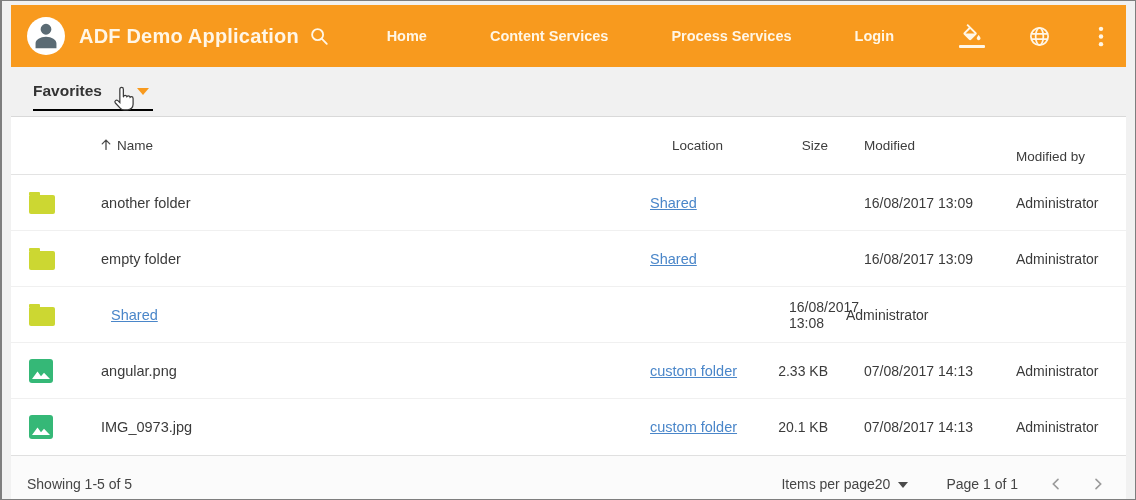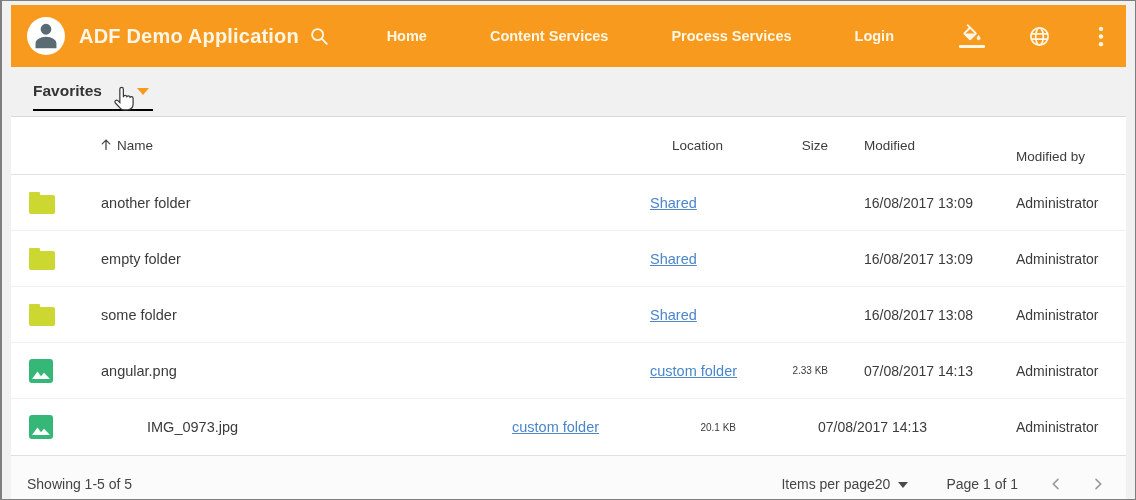--- a/index.html
+++ b/index.html
@@ -85,25 +85,25 @@
   .th-size { text-align: right; padding-right: 10px; cursor: pointer; }
   .th-modified { padding-left: 26px; cursor: pointer; }
   .th-modified-by { padding-left: 8px; cursor: pointer; margin-top: 22px; }
 
   .row {
     height: 56px; flex-shrink: 0;
     border-bottom: 1px solid #f0f0f0;
     font-size: 14.5px; color: #3b3b3b;
     cursor: pointer;
   }
-  .row:last-child { border-bottom: none; gap: 46px; }
+  .row:last-child { border-bottom: none; }
   .cell-icon { padding-left: 18px; }
   .cell-name { padding-left: 12px; }
   .cell-location { padding-left: 22px; }
-  .cell-size { text-align: right; padding-right: 10px; font-size: 10px; }
+  .cell-size { text-align: right; padding-right: 10px; font-size: 14px; }
   .cell-modified { padding-left: 26px; font-size: 14px; }
   .cell-modified-by { padding-left: 8px; font-size: 14px; }
 
   .link { color: #4a86c9; text-decoration: underline; cursor: pointer; }
 
   .folder-glyph {
     width: 26px; height: 19px; background: #ccd732;
     border-radius: 1px 2px 2px 2px; position: relative; display: block; margin-top: 3px;
   }
   .folder-glyph::before {
@@ -239,21 +239,20 @@
         <div class="cell-location"><span class="link">Shared</span></div>
         <div class="cell-size"></div>
         <div class="cell-modified">16/08/2017 13:09</div>
         <div class="cell-modified-by">Administrator</div>
       </div>
 
       <div class="row">
         <div class="cell-icon">
             <span class="folder-glyph"></span>
           </div>
-        <div class="cell-name">some folder</div>
         <div class="cell-location"><span class="link">Shared</span></div>
         <div class="cell-size"></div>
         <div class="cell-modified">16/08/2017 13:08</div>
         <div class="cell-modified-by">Administrator</div>
       </div>
 
       <div class="row">
         <div class="cell-icon">
           <span class="image-glyph">
             <svg width="18" height="10" viewBox="0 0 18 10">

